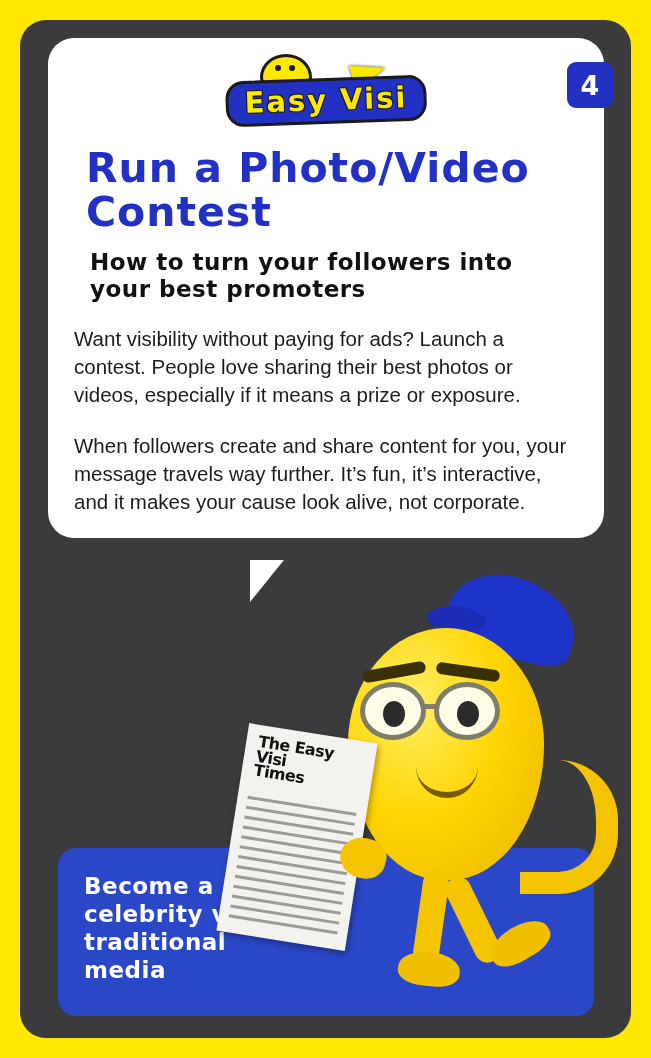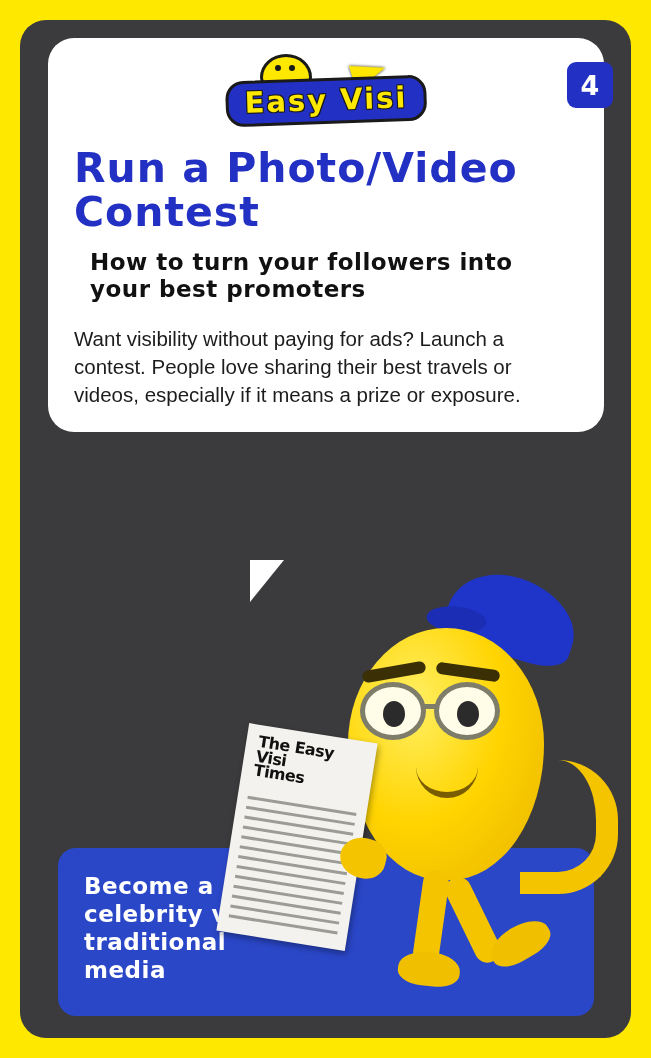--- a/index.html
+++ b/index.html
@@ -125,21 +125,21 @@
     font-weight: bold;
     font-size: 27px;
     display: flex;
     align-items: center;
     justify-content: center;
     z-index: 5;
   }
 
   
   h1.title {
-    margin: 28px 0 0 0;
+    margin: 28px 0 0 12px;
     font-family: "DejaVu Sans", sans-serif;
     font-weight: bold;
     font-size: 41px;
     line-height: 1.08;
     color: #2330c4;
     letter-spacing: 1px;
   }
   h2.subtitle {
     margin: 14px 0 0 16px;
     font-family: "DejaVu Sans", sans-serif;
@@ -354,21 +354,23 @@
       <div class="logo">
         <div class="logo-lemon"></div>
         <div class="logo-mega"></div>
         <div class="logo-text">Easy Visi</div>
       </div>
     </div>
 
     <h1 class="title">Run a Photo/Video Contest</h1>
     <h2 class="subtitle">How to turn your followers into your best promoters</h2>
 
-    <p class="body">Want visibility without paying for ads? Launch a contest. People love sharing their best travels or videos, especially if it means a prize or exposure.</p>
+    <p class="body">Want visibility without paying for ads? Launch a contest. People love sharing their best photos or videos, especially if it means a prize or exposure.</p>
+    <p class="body">When followers create and share content for you, your message travels way further. It’s fun, it’s interactive, and it makes your cause look alive,
+not corporate.</p>
   </div>
   <div class="bubble-tail"></div>
 
   <div class="step-badge">4</div>
 
   <div class="bottom-panel">
     <div class="bottom-panel-text">Become a celebrity via traditional media</div>
   </div>
 
   <div class="mascot">

